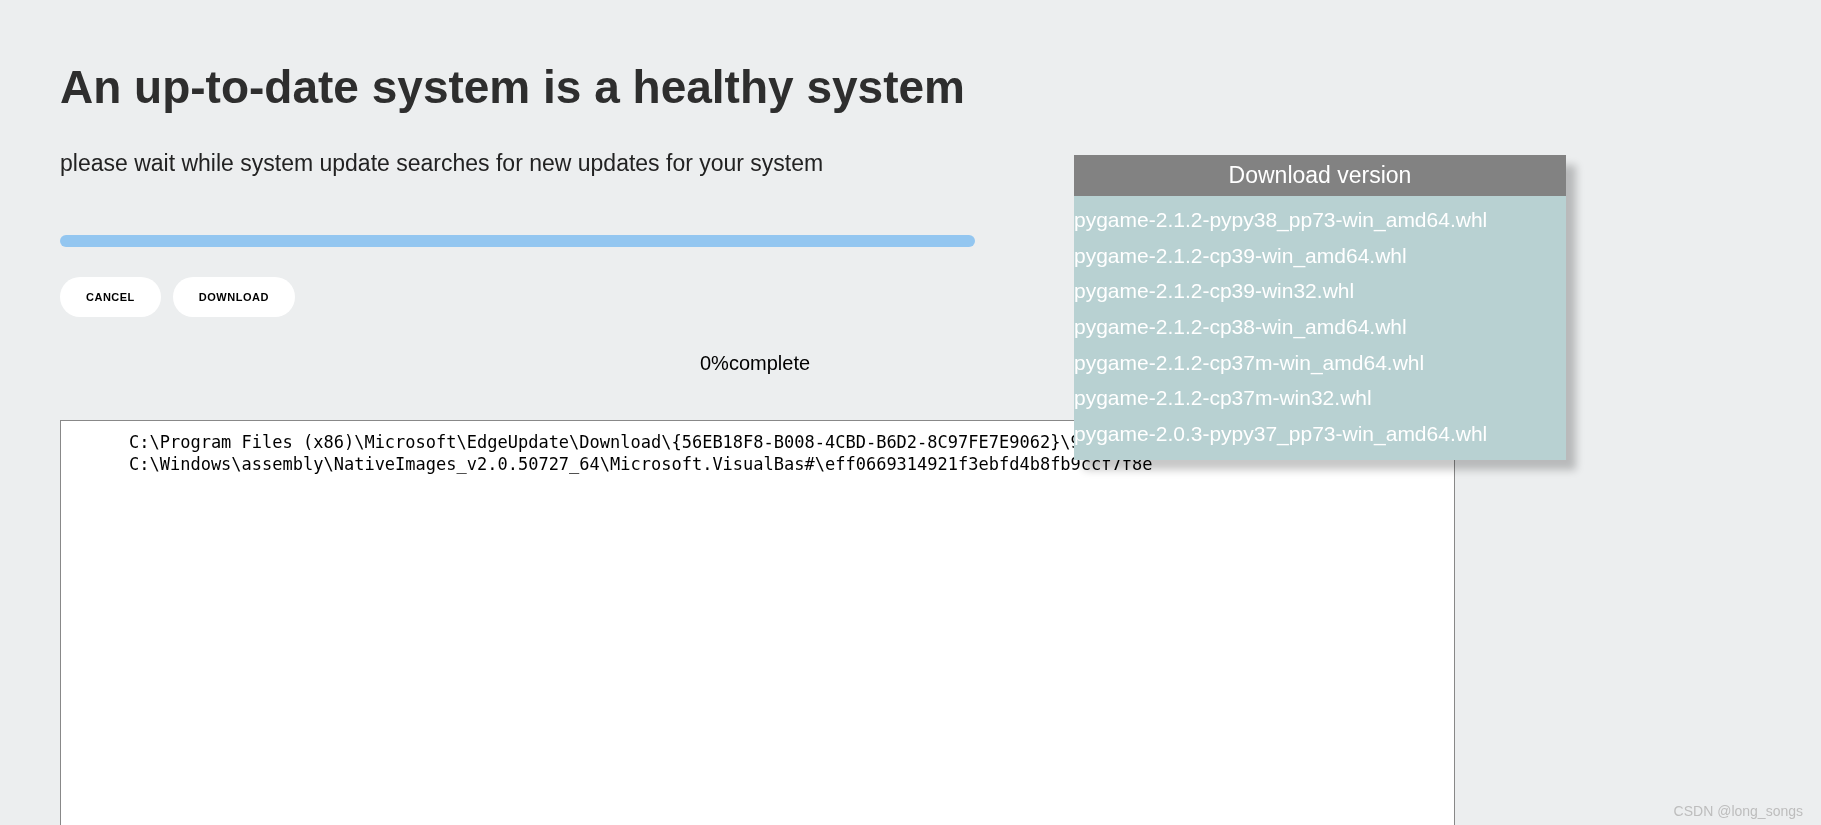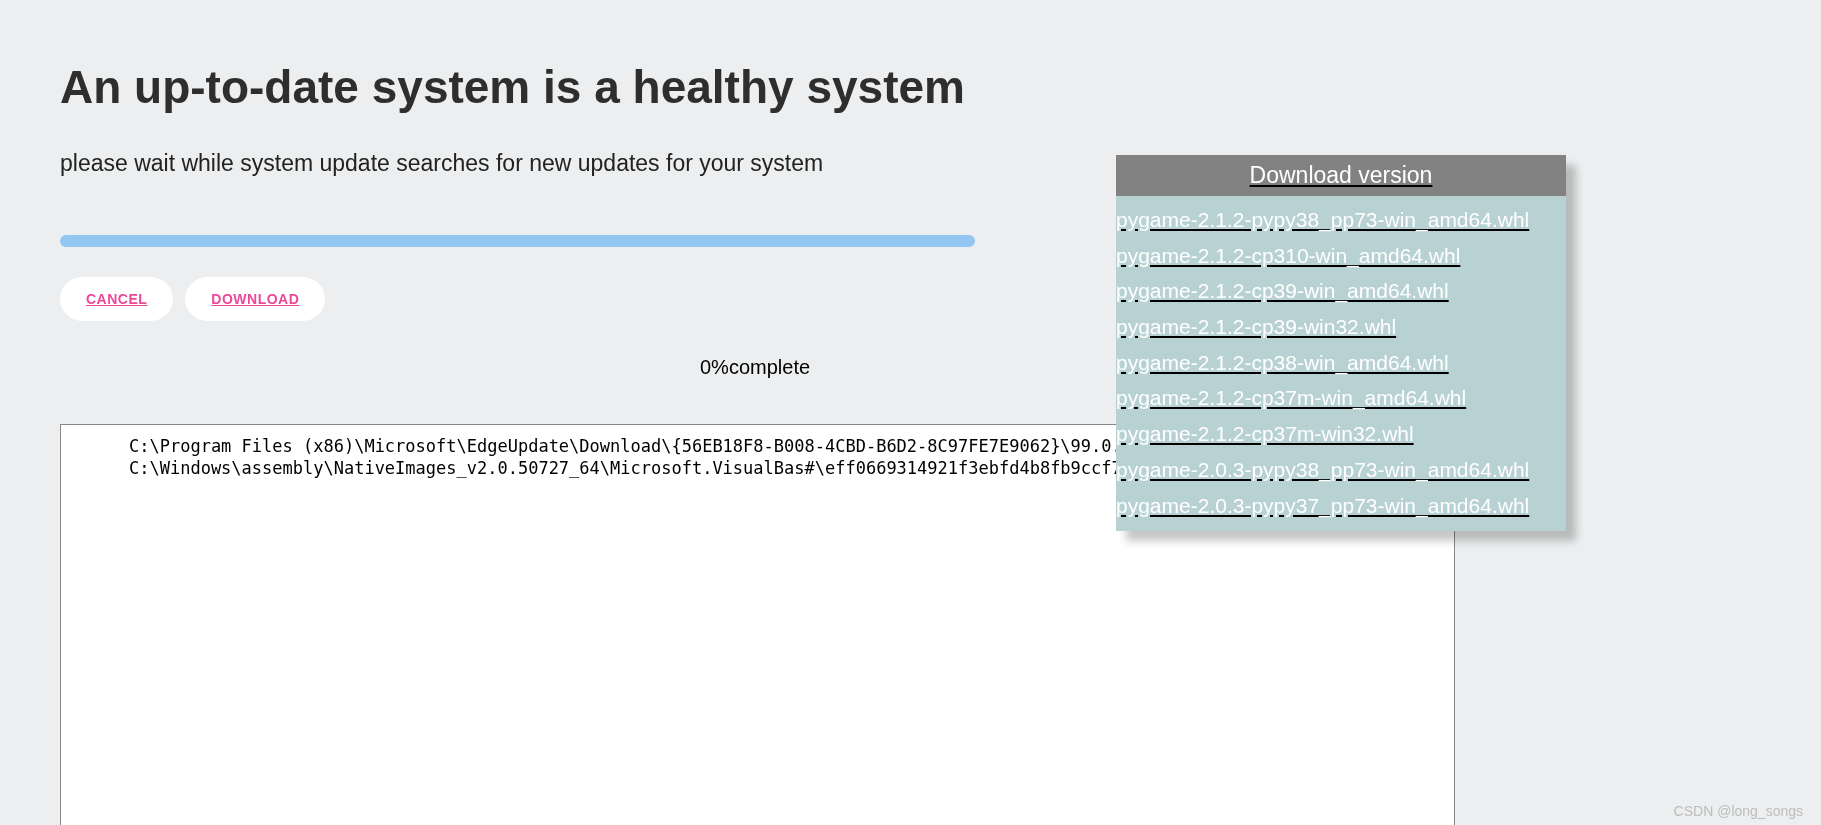--- a/index.html
+++ b/index.html
@@ -40,26 +40,25 @@
 .button-row {
   display: flex;
   gap: 12px;
   margin-bottom: 35px;
 }
 .pill-button {
   background: #fff;
   border: none;
   border-radius: 26px;
   padding: 14px 26px;
-  font-size: 14px;
+  font-size: 11px;
   font-weight: 700;
   letter-spacing: 0.5px;
   cursor: pointer;
-  color: #ec4899;
-  text-decoration: underline;
+  color: #000000;
 }
 .complete-label {
   font-size: 20px;
   color: #000;
   margin-left: 640px;
   margin-bottom: 45px;
 }
 .log-panel {
   background: #fff;
   border: 1px solid #888;
@@ -73,23 +72,22 @@
   white-space: pre;
   overflow: hidden;
 }
 .log-panel .log-line {
   margin-left: 56px;
 }
 .download-panel {
   position: absolute;
   top: 155px;
   right: 255px;
-  width: 450px;
+  width: 492px;
   box-shadow: 10px 10px 8px rgba(0,0,0,0.22);
-  text-decoration: underline;
 }
 .download-header {
   background: #828282;
   color: #fff;
   text-align: center;
   font-size: 23px;
   padding: 7px 0;
 }
 .download-list {
   background: #b8d1d2;
@@ -128,24 +126,22 @@
 
   <div class="complete-label">0%complete</div>
 
   <div class="log-panel"><div class="log-line">C:\Program Files (x86)\Microsoft\EdgeUpdate\Download\{56EB18F8-B008-4CBD-B6D2-8C97FE7E9062}\99.0.1150.39</div><div class="log-line">C:\Windows\assembly\NativeImages_v2.0.50727_64\Microsoft.VisualBas#\eff0669314921f3ebfd4b8fb9ccf7f8e</div></div>
 </div>
 
 <div class="download-panel">
   <div class="download-header">Download version</div>
   <div class="download-list">
     <div class="download-item">pygame-2.1.2-pypy38_pp73-win_amd64.whl</div>
-    <div class="download-item">pygame-2.1.2-cp310-win_amd64.whl</div>
     <div class="download-item">pygame-2.1.2-cp39-win_amd64.whl</div>
     <div class="download-item">pygame-2.1.2-cp39-win32.whl</div>
     <div class="download-item">pygame-2.1.2-cp38-win_amd64.whl</div>
     <div class="download-item">pygame-2.1.2-cp37m-win_amd64.whl</div>
     <div class="download-item">pygame-2.1.2-cp37m-win32.whl</div>
-    <div class="download-item">pygame-2.0.3-pypy38_pp73-win_amd64.whl</div>
     <div class="download-item">pygame-2.0.3-pypy37_pp73-win_amd64.whl</div>
   </div>
 </div>
 
 <div class="watermark">CSDN @long_songs</div>
 
 </body></html>

